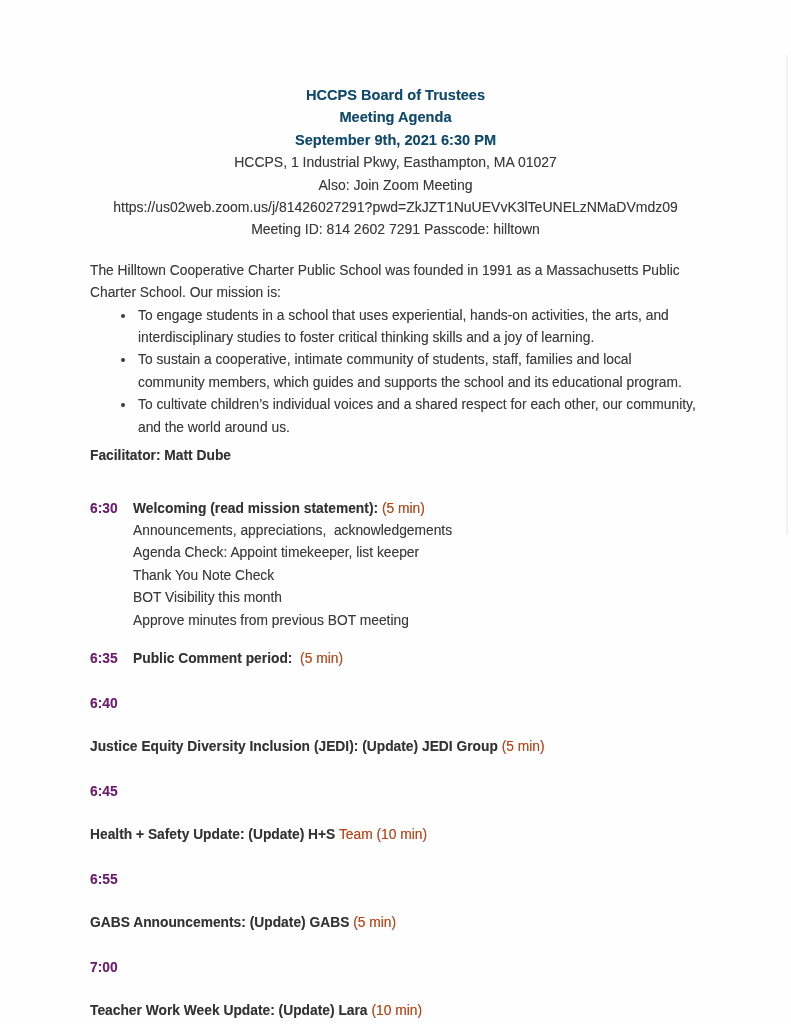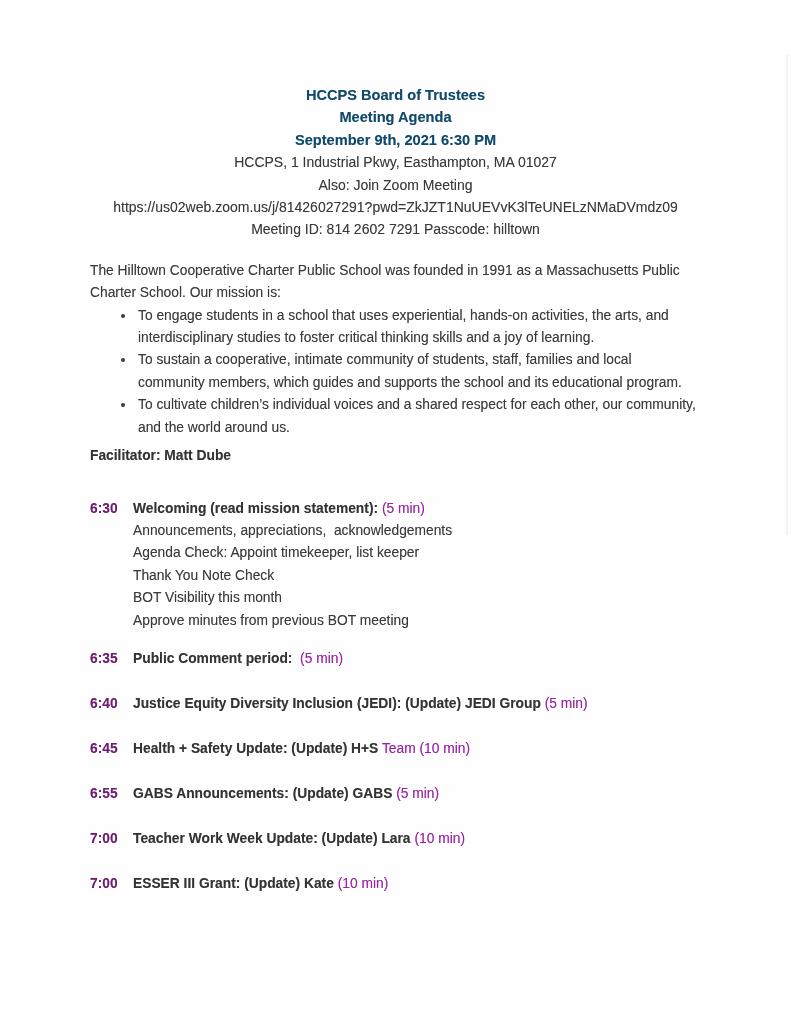--- a/index.html
+++ b/index.html
@@ -63,37 +63,37 @@
   .agenda {
     margin-left: 90px;
     margin-right: 60px;
   }
   .agenda-item {
     display: flex;
     align-items: flex-start;
   }
   .agenda-item.first { margin-top: 30px; }
   .agenda-item.after-block { margin-top: 16px; }
-  .agenda-item.spaced { margin-top: 22.6px; }
+  .agenda-item.spaced { margin-top: 22.6px; flex-direction: column; }
   .agenda-time {
     font-weight: bold;
     color: #701a75;
     width: 43px;
     flex: 0 0 43px;
   }
   .agenda-body { flex: 1; }
   .agenda-title { white-space: pre-wrap; }
   .agenda-title .b {
     font-weight: bold;
     color: #333333;
     text-align: right;
   }
   .agenda-title .r {
     font-weight: normal;
-    color: #a21caf;
+    color: #c2410c;
   }
   .sub-item { white-space: pre-wrap; }
 </style>
 </head>
 <body>
 
 <div class="page">
   <div class="scan-edge"></div>
 
   <div class="header-block">

